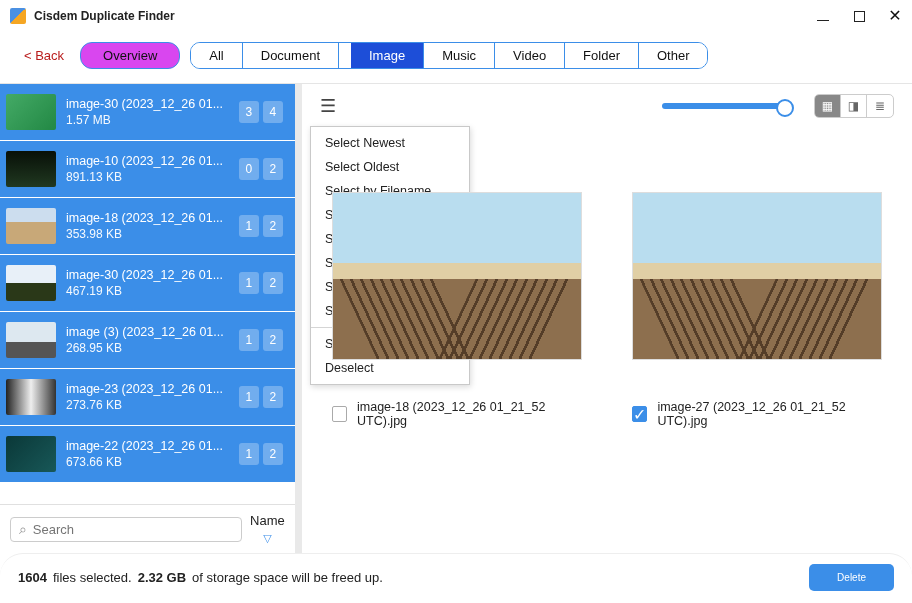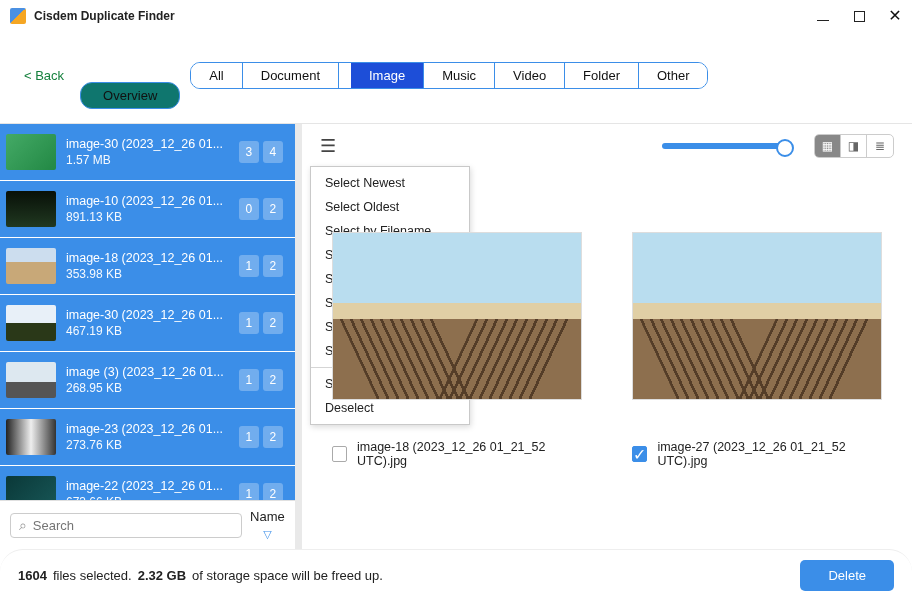--- a/index.html
+++ b/index.html
@@ -8,22 +8,22 @@
     .titlebar { display: flex; align-items: center; padding: 6px 10px; height: 32px; }
     .app-icon { width: 16px; height: 16px; border-radius: 2px; background: linear-gradient(135deg,#4a90e2 0 50%,#f5a623 50% 100%); margin-right: 8px; }
     .app-title { font-size: 12px; font-weight: 600; color: #222; flex: 1; }
     .win-controls { display: flex; gap: 22px; align-items: center; }
     .win-btn { width: 14px; height: 14px; display: flex; align-items: center; justify-content: center; font-size: 14px; cursor: default; color: #111;}
     .win-min { border-bottom: 1.5px solid #222; width: 12px; height: 0; margin-top: 8px;}
     .win-max { border: 1.5px solid #222; width: 11px; height: 11px;}
     .win-close { font-size: 16px; line-height: 14px; font-weight: 400;}
     
     .toolbar { display: flex; align-items: center; gap: 10px; padding: 10px 18px 14px; }
-    .btn-back { border: none; background: none; font-size: 13px; color: #15803d; padding: 4px 6px; cursor: pointer;}
-    .btn-pill { border:1.2px solid #3b8ee8; background: #0f766e; border-radius: 12px; font-size: 13px; color: #111; padding: 5px 22px; cursor: pointer; margin-top: 40px;}
+    .btn-back { border: none; background: none; font-size: 13px; color: #b91c1c; padding: 4px 6px; cursor: pointer;}
+    .btn-pill { border:1.2px solid #3b8ee8; background: #d946ef; border-radius: 12px; font-size: 13px; color: #111; padding: 5px 22px; cursor: pointer;}
     .cat-tabs { display: flex; border:1.2px solid #3b8ee8; border-radius: 10px; overflow: hidden; }
     .cat-tab { font-size: 13px; color: #111; padding: 5px 18px; border-right:1.2px solid #3b8ee8; cursor: pointer; background:#fff;}
     .cat-tab:last-child { border-right: none;}
     .cat-tab.active { background:#1d4ed8; color:#fff;margin-left:12px;}
     .spacer { flex:1;}
     
     .content { display: flex; flex:1; min-height: 0; border-top: 1px solid #e5e5e5; }
     
     .sidebar { width: 324px; display: flex; flex-direction: column; background:#fff;}
     .list { flex:1; overflow-y:auto; }
@@ -63,21 +63,21 @@
     .chk { width:16px; height:16px; border:1.5px solid #aaa; border-radius:2px; display:inline-flex; align-items:center; justify-content:center; color:#fff;}
     .chk.checked{background:#3b8ee8; border-color:#3b8ee8;}
     .card-label { font-size:12.5px; color:#222;}
     
     .context-menu { position:absolute; left:8px; top:42px; width:160px; background:#fff; border:1px solid #c9c9c9; box-shadow:1px 2px 6px rgba(0,0,0,.15); font-size:12.5px; padding:4px 0;}
     .cm-item { padding:5px 14px; color:#222; cursor:default;}
     .cm-sep { border-top:1px solid #d5d5d5; margin:4px 0;}
     
     .statusbar { display:flex; align-items:center; padding:10px 18px 12px; gap:6px; font-size:13px; color:#222; border-top:1px solid #eee;border-radius:23px;}
     .statusbar b { font-weight:700;}
-    .delete-btn { margin-left:auto; background:#3b8ee8; color:#fff; border:none; border-radius:5px; padding:8px 28px; font-size:13px; cursor:pointer;}
+    .delete-btn { margin-left:auto; background:#3b8ee8; color:#fff; border:none; border-radius:5px; padding:8px 28px; font-size:10px; cursor:pointer;}
     
     .th-a{background:linear-gradient(135deg,#4a6 0,#284 100%);}
     .th-b{background:linear-gradient(#081008,#203820);}
     .th-c{background:linear-gradient(#cde 0 40%,#c8a878 40% 100%);}
     .th-d{background:linear-gradient(#e8f0f8 0 50%,#2a3818 50% 100%);}
     .th-e{background:linear-gradient(#dde8f0 0 55%,#555 55% 100%);}
     .th-f{background:linear-gradient(90deg,#222,#eee,#333);}
     .th-g{background:linear-gradient(135deg,#0a3838,#185858);}
     
     .mag{color:#999;font-size:14px;}

